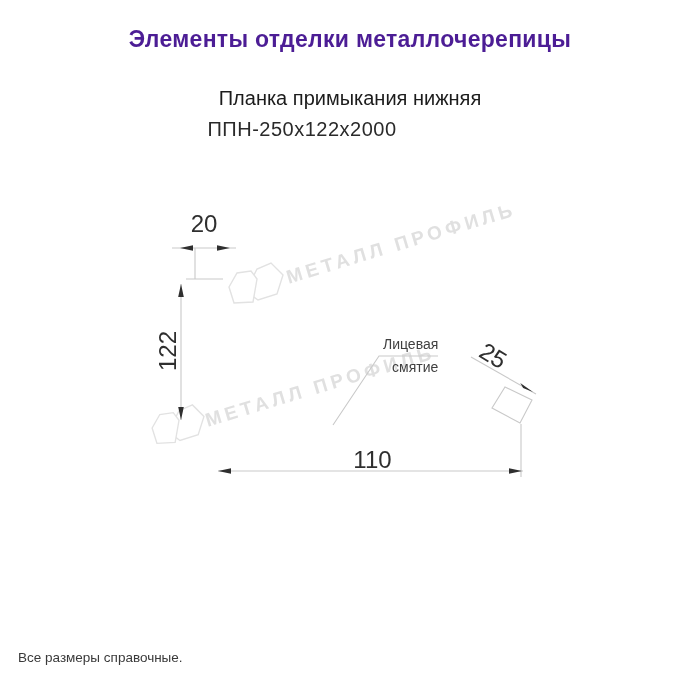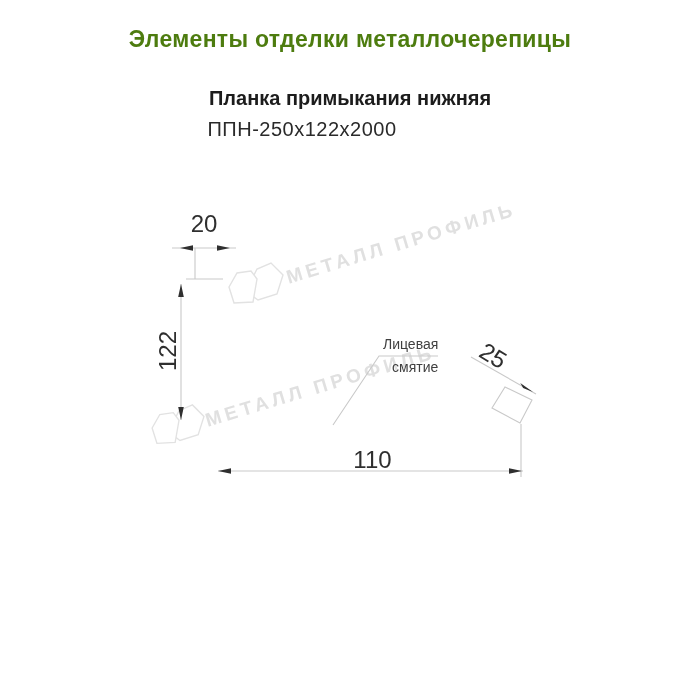--- a/index.html
+++ b/index.html
@@ -4,25 +4,25 @@
 <style>
   * { margin:0; padding:0; box-sizing:border-box; }
   html,body { background:#fff; }
   .stage {
     position:relative; width:700px; height:700px; background:#ffffff;
     font-family:"Liberation Sans", sans-serif; overflow:hidden;
     color:#2f2f2f;
   }
   .title {
     position:absolute; top:26px; left:0; width:700px; text-align:center;
-    font-size:23px; font-weight:bold; color:#4d7c0f; letter-spacing:0.3px;
+    font-size:23px; font-weight:bold; color:#4c1d95; letter-spacing:0.3px;
   }
   .subtitle {
     position:absolute; top:87px; left:0; width:700px; text-align:center;
-    font-size:20px; font-weight:bold; color:#1c1c1c;
+    font-size:20px; font-weight:normal; color:#1c1c1c;
   }
   .model {
     position:absolute; top:118px; left:0; width:604px; text-align:center;
     font-size:20px; font-weight:normal; color:#2a2a2a; letter-spacing:0.5px;
   }
   
   .wm-text {
     position:absolute; white-space:nowrap; font-weight:bold;
     font-size:19px; letter-spacing:4px; color:#e0e0e0;
     transform-origin:0 50%;
@@ -115,15 +115,16 @@
   <div class="dim dim-122">122</div>
   <div class="dim dim-250">110</div>
   <div class="dim dim-25">25</div>
 
   <div class="face-label">
     <div>Лицевая</div>
     <div>смятие</div>
   </div>
 
   <div class="notes">
+    <div>Все размеры справочные.</div>
   </div>
 
 </div>
 
 </body></html>

